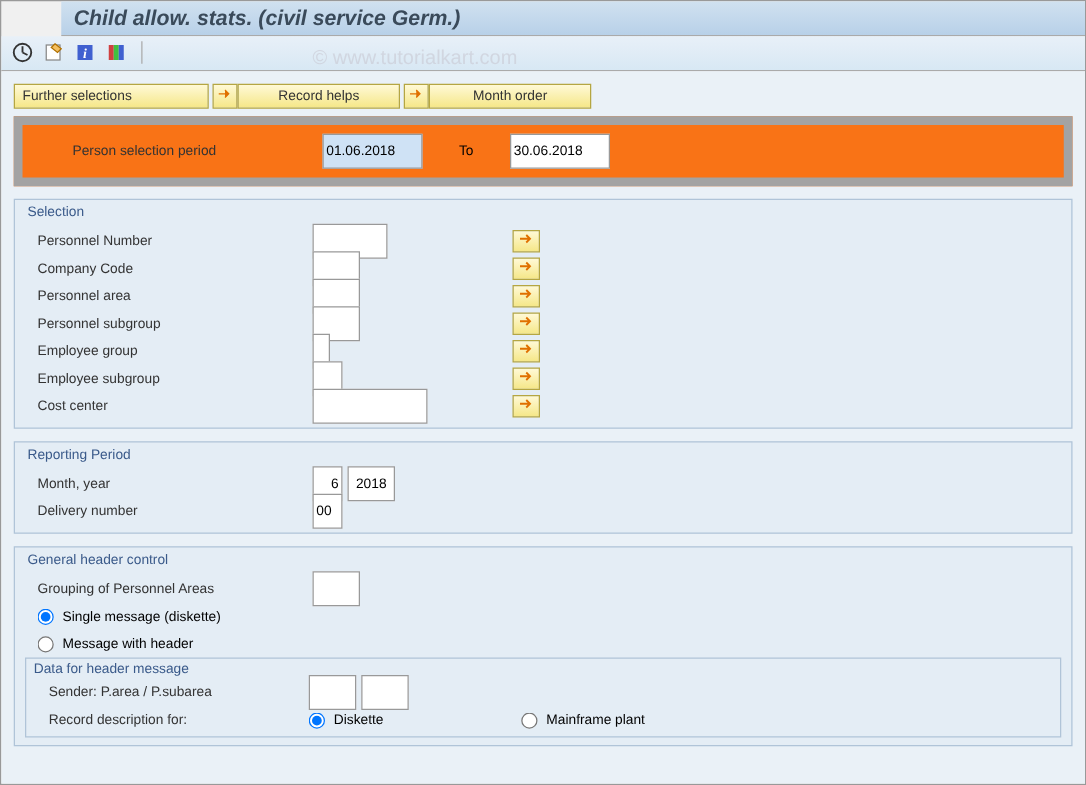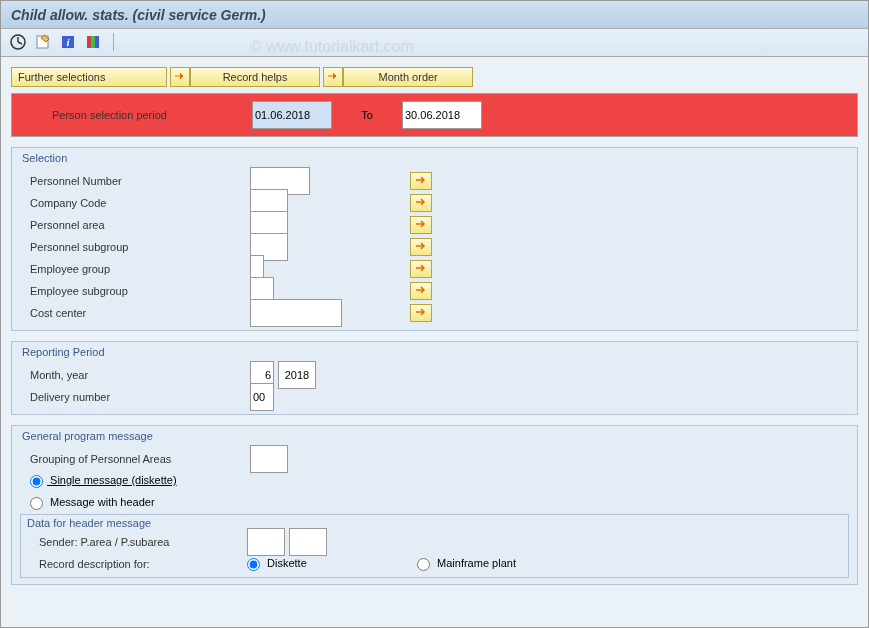--- a/index.html
+++ b/index.html
@@ -12,23 +12,24 @@
       overflow: hidden;
       border: 1px solid #999;
     }
     .titlebar {
       background: linear-gradient(to bottom, #d0e1f0, #b8d0e8);
       height: 28px;
       line-height: 28px;
       padding-left: 10px;
       font-weight: bold;
       font-style: italic;
-      font-size: 14px;
+      font-size: 17px;
       color: #3a4a5a;
       border-bottom: 1px solid #aaa;
+      margin-left: 48px;
     }
     .toolbar {
       background: linear-gradient(to bottom, #e8f0f8, #d8e8f4);
       height: 28px;
       padding: 4px 8px;
       border-bottom: 1px solid #aaa;
     }
     .toolbar-icon {
       display: inline-block;
       width: 18px;
@@ -74,22 +75,22 @@
     .sap-btn-mid { width: 130px; }
     .sap-btn-first { width: 156px; padding-left: 6px; text-align: left;}
     .group {
       border: 1px solid #b0c4d8;
       background: #e4edf5;
       margin-bottom: 10px;
       padding: 4px 8px 6px 8px;
       position: relative;
     }
     .group-inner-noborder {
-      border: 1px solid #a3a3a3;
-      background: #ef4444;
+      border: 7px solid #a3a3a3;
+      background: #f97316;
       margin-bottom: 10px;
       padding: 10px 20px;
     }
     .group-title {
       color: #3a5a8a;
       font-size: 11px;
       margin: 0 0 6px 0;
       background: #e4edf5;
       padding: 0 2px;
     }
@@ -269,27 +270,27 @@
       <span style="width:4px;"></span>
       <input class="text w40" value="2018" style="">
     </div>
     <div class="row">
       <span class="label">Delivery number</span>
       <input class="text w20" value="00" style="">
     </div>
   </div>
 
   <div class="group">
-    <div class="group-title">General program message</div>
+    <div class="group-title">General header control</div>
     <div class="row">
       <span class="label">Grouping of Personnel Areas</span>
       <input class="text w40" value="" style="">
     </div>
     <div class="row">
-      <span style="padding-left:10px;text-decoration:underline;">
+      <span style="padding-left:10px;">
         <input type="radio" name="msgtype" class="radio" checked="" style="">
         <span>Single message (diskette)</span>
       </span>
     </div>
     <div class="row">
       <span style="padding-left:10px;">
         <input type="radio" name="msgtype" class="radio" style="">
         <span>Message with header</span>
       </span>
     </div>

